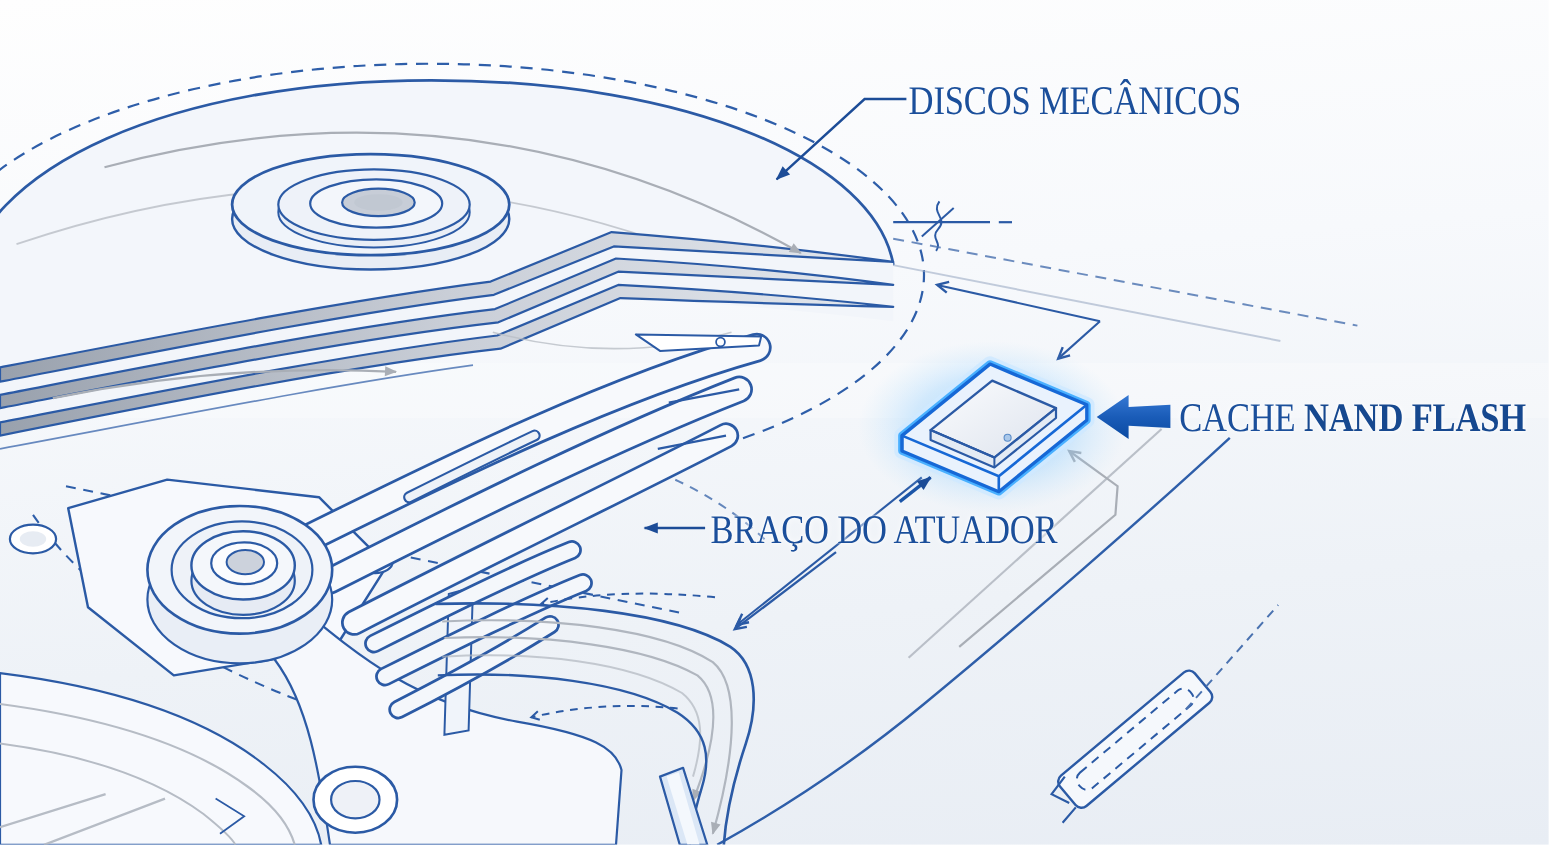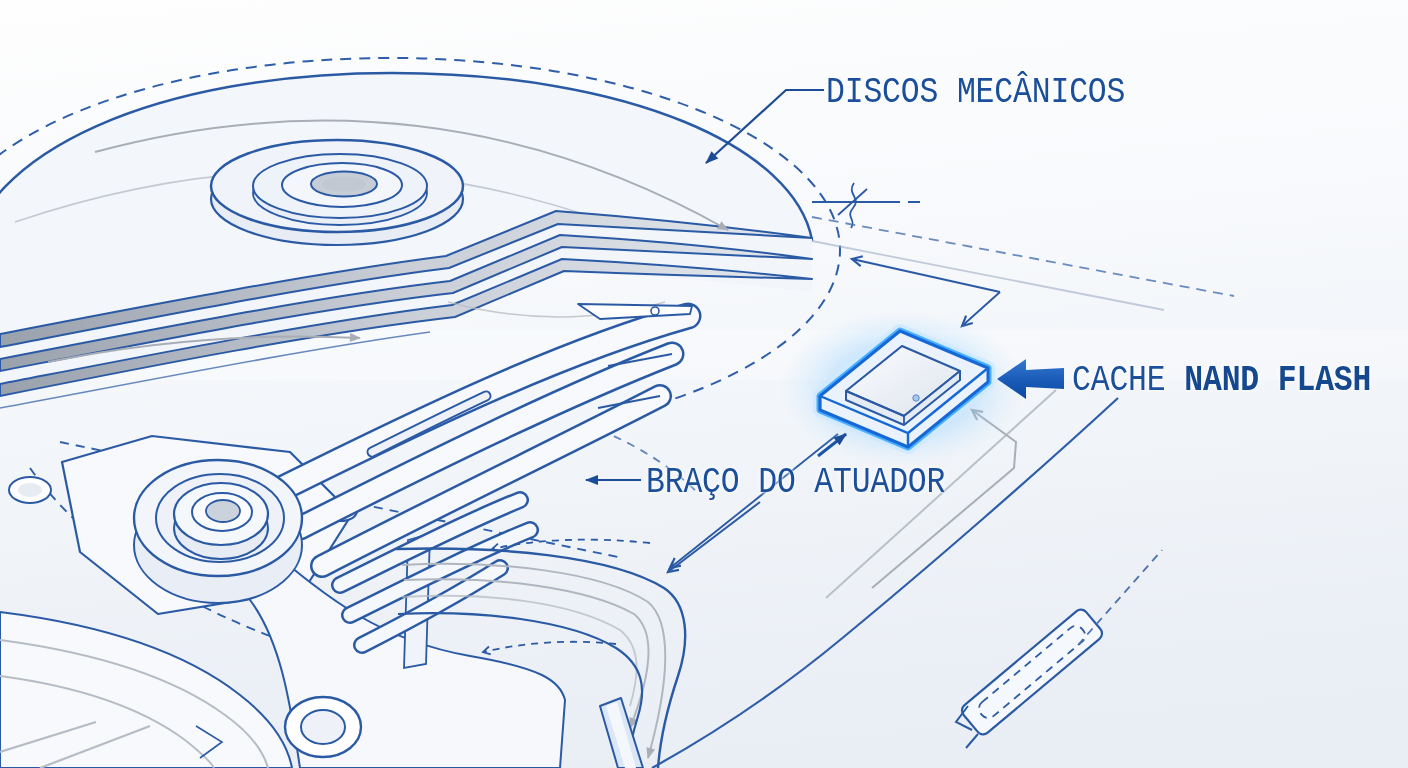--- a/index.html
+++ b/index.html
@@ -1,20 +1,20 @@
 <!DOCTYPE html>
 <html><head>
 <meta charset="utf-8">
 <style>
   html,body{margin:0;padding:0;}
   body{width:1408px;height:768px;overflow:hidden;background:#fff;}
   .stage{
     position:relative;width:1408px;height:768px;
     background:linear-gradient(175deg,#fefefe 0%,#f7f9fc 35%,#eef2f7 70%,#e8edf4 100%);
-    font-family:Liberation Mono, monospace;
+    font-family:Liberation Serif, serif;
   }
   .stage svg{position:absolute;left:0;top:0;}
   .diag-label{
     position:absolute;color:#1b4f9b;font-size:37px;font-weight:400;
     white-space:nowrap;letter-spacing:-0.2px;line-height:1;
     transform:scaleX(.85);transform-origin:left center;
     text-shadow:0 0 6px #ffffff,0 0 2px #ffffff;
   }
   .diag-label b{font-weight:700;color:#16488f;}
   #label-discs{left:826px;top:74px;}

